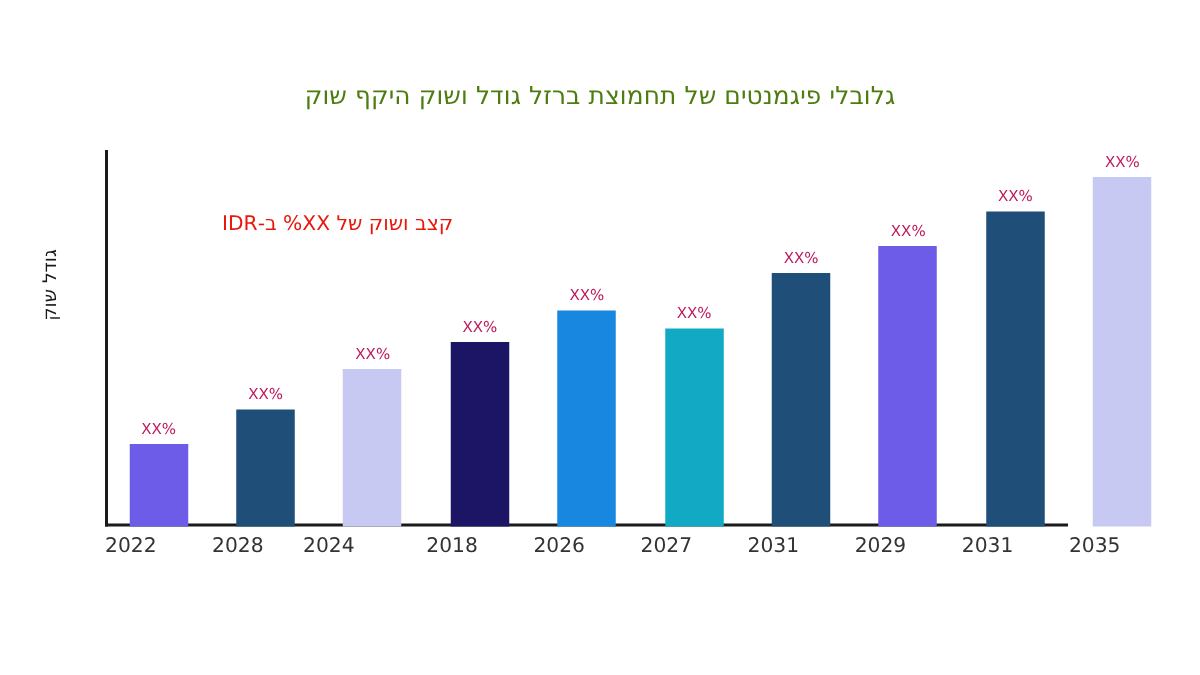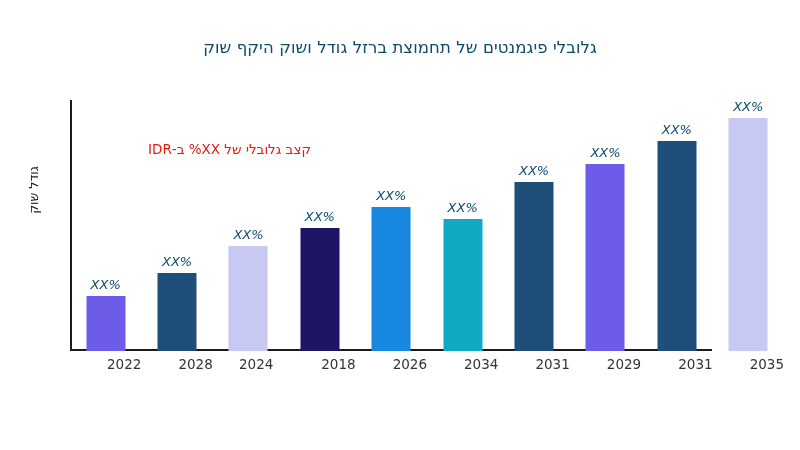--- a/index.html
+++ b/index.html
@@ -20,27 +20,27 @@
     left: 0; top: 0;
     width: 800px;
     height: 450px;
     background: #ffffff;
   }
 
   
   .chart-title {
     position: absolute;
     left: 0;
-    top: 38px;
+    top: 54px;
     width: 800px;
     text-align: center;
     direction: rtl;
     unicode-bidi: isolate;
     font-size: 16.5px;
-    color: #0c4a6e;
+    color: #4d7c0f;
     font-family: "DejaVu Sans", "Liberation Sans", sans-serif;
     letter-spacing: 0.1px;
     white-space: nowrap;
   }
 
   
   .ylabel-wrap {
     position: absolute;
     left: 16px;
     top: 135px;
@@ -118,39 +118,38 @@
     bottom: 0;
     left: 50%;
     transform: translateX(-50%);
     width: 39px;
   }
   .bar-label {
     position: absolute;
     left: 50%;
     transform: translateX(-50%);
     white-space: nowrap;
-    font-size: 13px;
-    color: #0c4a6e;
-    font-family: "DejaVu Sans", "Liberation Sans", sans-serif;
-    font-style: italic;
+    font-size: 10px;
+    color: #be185d;
+    font-family: "DejaVu Sans", "Liberation Sans", sans-serif;
   }
 
   
   .xticks {
     position: absolute;
     left: 70px;
     top: 356px;
     width: 714px;
     height: 22px;
   }
   .xtick {
     position: absolute;
     top: 0;
     width: 71.4px;
-    text-align: right;
+    text-align: left;
     font-size: 13.5px;
     color: #333333;
     font-family: "DejaVu Sans", "Liberation Sans", sans-serif;
   }
 
   
   .footer {
     position: absolute;
     left: 0;
     top: 386px;
@@ -172,21 +171,21 @@
 
   <div class="ylabel-wrap">
     <div class="ylabel">גודל שוק</div>
   </div>
 
   <div class="plot">
     <div class="axis-y"></div>
     <div class="axis-x"></div>
   </div>
 
-  <div class="annotation">קצב גלובלי של XX% ב-IDR</div>
+  <div class="annotation">קצב ושוק של XX% ב-IDR</div>
 
   <div class="bars" id="bars-layer">
       <div class="bar-slot" style="left: 0px;">
         <div class="bar" title="2022" style="height: 54.7636px; background: rgb(108, 92, 231);"></div>
         <div class="bar-label" style="bottom: 58.7636px;">XX%</div>
       </div>
       <div class="bar-slot" style="left: 71.4px;">
         <div class="bar" title="2023" style="height: 77.5818px; background: rgb(31, 78, 121);"></div>
         <div class="bar-label" style="bottom: 81.5818px;">XX%</div>
       </div>
@@ -223,21 +222,21 @@
         <div class="bar-label" style="bottom: 236.745px;">XX%</div>
       </div>
     </div>
 
   <div class="xticks" id="xticks-layer">
       <div class="xtick" style="left: 0px;">2022</div>
       <div class="xtick" style="left: 71.4px;">2028</div>
       <div class="xtick" style="left: 132px;">2024</div>
       <div class="xtick" style="left: 214.2px;">2018</div>
       <div class="xtick" style="left: 285.6px;">2026</div>
-      <div class="xtick" style="left: 357px;">2034</div>
+      <div class="xtick" style="left: 357px;">2027</div>
       <div class="xtick" style="left: 428.4px;">2031</div>
       <div class="xtick" style="left: 499.8px;">2029</div>
       <div class="xtick" style="left: 571.2px;">2031</div>
       <div class="xtick" style="left: 642.6px;">2035</div>
     </div>
 
 
 </div>
 
 </body></html>

